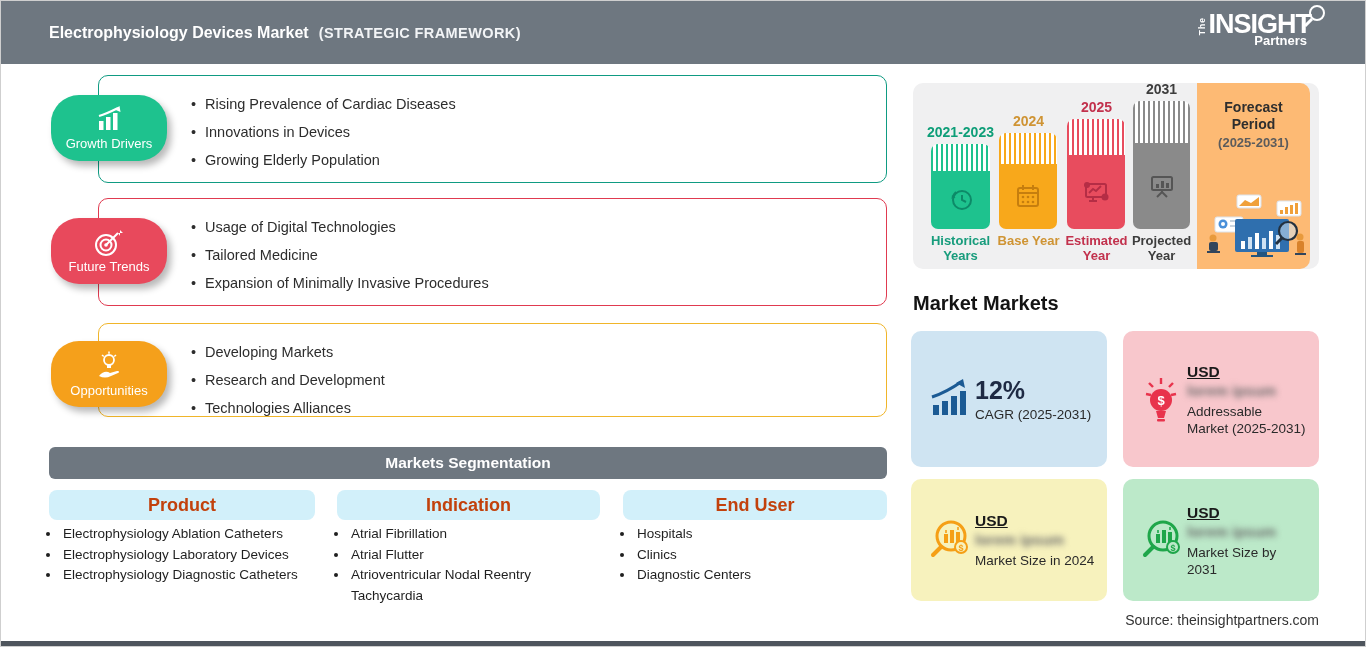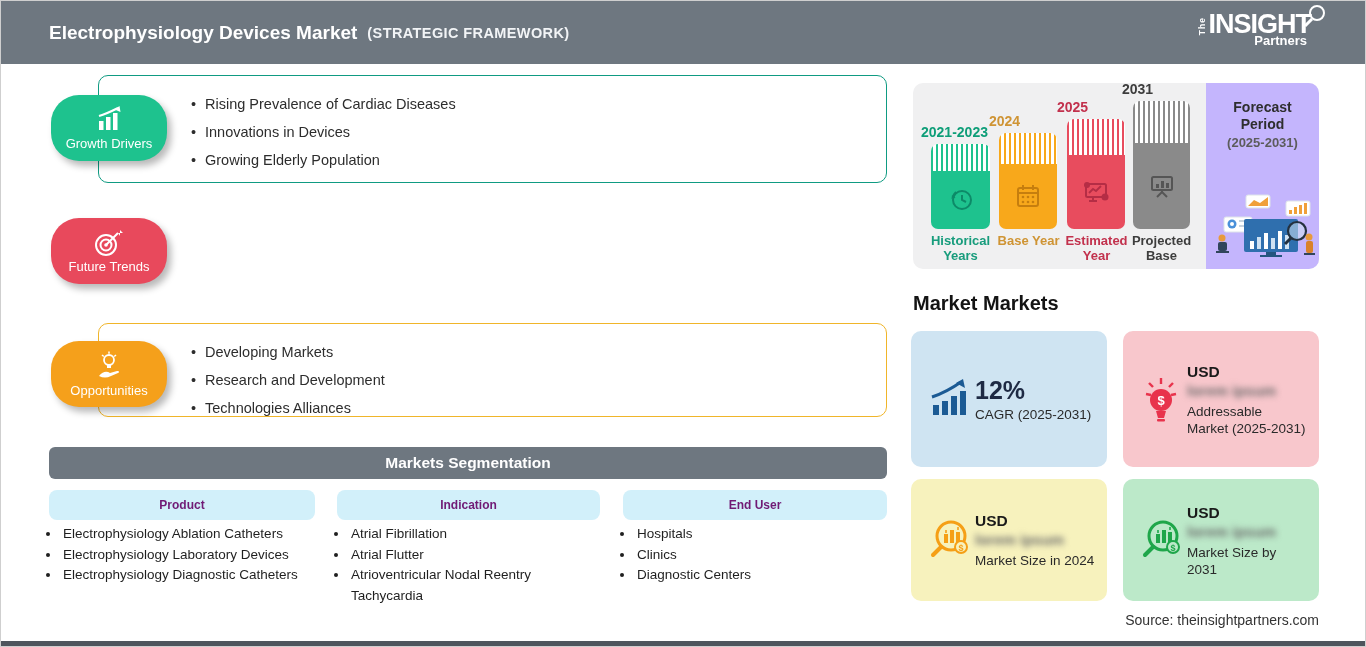--- a/index.html
+++ b/index.html
@@ -2,21 +2,21 @@
 <html><head>
 <meta charset="utf-8">
 <style>
   html,body{margin:0;padding:0;}
   .stage{position:relative;width:1366px;height:647px;background:#ffffff;
          font-family:"Liberation Sans",sans-serif;overflow:hidden;
          border:1px solid #cfcfcf;box-sizing:border-box;}
   
   .header{position:absolute;left:0;top:0;width:1366px;height:63px;background:#6E7780;
           display:flex;align-items:center;}
-  .header-title{color:#fff;font-size:19px;font-weight:bold;margin-left:48px;}
+  .header-title{color:#fff;font-size:16px;font-weight:bold;margin-left:48px;}
   .header-subtitle{color:#f2f4f6;font-size:14.5px;font-weight:600;margin-left:10px;letter-spacing:.4px;}
   .logo{position:absolute;right:56px;top:10px;color:#fff;display:flex;align-items:flex-start;}
   .logo-the{writing-mode:vertical-rl;transform:rotate(180deg);font-size:8.5px;font-weight:bold;
             letter-spacing:1px;margin-top:6px;margin-right:1px;}
   .logo-main{position:relative;line-height:1;}
   .logo-insight{font-size:27px;font-weight:bold;letter-spacing:-1px;}
   .logo-partners{display:block;text-align:right;font-size:13px;font-weight:bold;margin-top:-4px;margin-right:4px;}
   .logo-mag{position:absolute;right:-16px;top:-7px;}
   
   .content{position:absolute;left:0;top:63px;width:1366px;height:577px;background:#fff;}
@@ -29,47 +29,47 @@
   .pill{position:absolute;left:50px;width:116px;height:66px;border-radius:28px;
         display:flex;flex-direction:column;align-items:center;justify-content:center;
         box-shadow:4px 5px 7px rgba(0,0,0,.28);z-index:3;}
   .pill-label{color:#fff;font-size:13px;font-weight:normal;margin-top:2px;}
   
   .seg-bar{position:absolute;left:48px;top:383px;width:838px;height:32px;background:#6E7780;
            border-radius:6px;display:flex;align-items:center;justify-content:center;}
   .seg-bar span{color:#fff;font-size:15.5px;font-weight:bold;}
   .seg-head{position:absolute;top:426px;height:30px;background:#D2F0FA;border-radius:8px;
             display:flex;align-items:center;justify-content:center;}
-  .seg-head span{font-size:12px;font-weight:bold;color:#701a75;}
+  .seg-head span{font-size:18px;font-weight:bold;color:#c2410c;}
   .seg-list{position:absolute;top:460px;margin:0;padding:0 0 0 12px;list-style:disc;}
   .seg-list li{font-size:13.5px;color:#1f1f1f;line-height:20.5px;padding-left:2px;}
   
   .tl-panel{position:absolute;left:912px;top:19px;width:406px;height:186px;background:#F0F0F1;border-radius:10px;}
-  .tl-forecast{position:absolute;left:293px;top:0;width:113px;height:186px;background:#c4b5fd;
+  .tl-forecast{position:absolute;left:284px;top:0;width:113px;height:186px;background:#fdba74;
                border-radius:0 10px 10px 0;text-align:center;}
   .tl-f-title{font-size:14px;font-weight:bold;color:#2e2e2e;margin:16px 14px 2px;line-height:17px;}
   .tl-f-range{font-size:13px;font-weight:600;color:#5c5c5c;}
   .tl-illustration{position:absolute;left:4px;bottom:6px;}
-  .tl-year{position:absolute;font-size:14px;font-weight:bold;}
+  .tl-year{position:absolute;text-align:center;font-size:14px;font-weight:bold;}
   .tl-bar{position:absolute;border-radius:7px;overflow:hidden;display:flex;flex-direction:column;}
   .tl-stripes{width:100%;}
   .stripe-green{background:repeating-linear-gradient(90deg,#1EC28E 0 2px,#ffffff 2px 5px);}
   .stripe-orange{background:repeating-linear-gradient(90deg,#F8A81B 0 2px,#ffffff 2px 5px);}
   .stripe-red{background:repeating-linear-gradient(90deg,#E84C5E 0 2px,#ffffff 2px 5px);}
   .stripe-gray{background:repeating-linear-gradient(90deg,#8A8A8A 0 2px,#ffffff 2px 5px);}
   .tl-solid{flex:1;display:flex;align-items:center;justify-content:center;}
   .tl-caption{position:absolute;top:150px;text-align:center;font-size:13px;font-weight:bold;line-height:15px;}
   
   .outlook-title{position:absolute;left:912px;top:228px;font-size:20px;font-weight:bold;color:#141414;}
   .card{position:absolute;width:196px;border-radius:10px;display:flex;align-items:center;box-sizing:border-box;padding:10px 12px;}
   .card-icon{flex:0 0 52px;display:flex;align-items:center;justify-content:center;}
   .card-body{flex:1;}
   .card-value{font-size:25px;font-weight:bold;color:#1E2A44;line-height:28px;}
   .card-caption{font-size:13.5px;color:#2a2a2a;line-height:17px;margin-top:2px;}
-  .card-heading{font-size:15.5px;font-weight:bold;color:#1a1a1a;line-height:19px;}
+  .card-heading{font-size:15.5px;font-weight:bold;color:#1a1a1a;line-height:19px;text-decoration:underline;}
   .blurred{filter:blur(3px);font-size:15px;font-weight:bold;color:#6a6a6a;line-height:20px;}
   .source{position:absolute;right:48px;top:548px;font-size:14px;color:#333;}
 </style>
 </head>
 <body>
 
 <div class="stage">
 
   <div class="header">
     <span class="header-title">Electrophysiology Devices Market</span>
@@ -100,20 +100,27 @@
       <svg width="34" height="28" viewBox="0 0 34 28">
         <rect x="7" y="15" width="4.5" height="9" fill="#fff"></rect>
         <rect x="14" y="11" width="4.5" height="13" fill="#fff"></rect>
         <rect x="21" y="7" width="4.5" height="17" fill="#fff"></rect>
         <path d="M7 10 C14 8 20 5 26 2" fill="none" stroke="#fff" stroke-width="2.2"></path>
         <polygon points="27.5,0 28.5,6 22.5,3.5" fill="#fff"></polygon>
       </svg>
       <span class="pill-label">Growth Drivers</span>
     </div>
 
+    <div class="dbox" style="top:134px;height:108px;border:1.5px solid #E03A50;">
+      <ul class="dbox-list">
+        <li>Usage of Digital Technologies</li>
+        <li>Tailored Medicine</li>
+        <li>Expansion of Minimally Invasive Procedures</li>
+      </ul>
+    </div>
     <div class="pill" style="top:154px;background:#E8495C;">
       <svg width="32" height="28" viewBox="0 0 32 28">
         <circle cx="13" cy="16" r="10" fill="none" stroke="#fff" stroke-width="2"></circle>
         <circle cx="13" cy="16" r="5.5" fill="none" stroke="#fff" stroke-width="2"></circle>
         <circle cx="13" cy="16" r="1.8" fill="#fff"></circle>
         <line x1="13" y1="16" x2="25" y2="4" stroke="#fff" stroke-width="2"></line>
         <polygon points="25,4 30,4 27,1 27,7" fill="#fff"></polygon>
       </svg>
       <span class="pill-label">Future Trends</span>
     </div>
@@ -227,21 +234,21 @@
             <rect x="5" y="6" width="20" height="13" rx="1.5" fill="none" stroke="#555" stroke-width="2"></rect>
             <rect x="9" y="13" width="3" height="4" fill="#555"></rect>
             <rect x="14" y="10" width="3" height="7" fill="#555"></rect>
             <rect x="19" y="12" width="3" height="5" fill="#555"></rect>
             <line x1="15" y1="19" x2="15" y2="22" stroke="#555" stroke-width="2"></line>
             <line x1="15" y1="21" x2="10" y2="26" stroke="#555" stroke-width="2"></line>
             <line x1="15" y1="21" x2="20" y2="26" stroke="#555" stroke-width="2"></line>
           </svg>
         </div>
       </div>
-      <div class="tl-caption" style="left:209px;width:79px;color:#3D3D3D;">Projected Base</div>
+      <div class="tl-caption" style="left:209px;width:79px;color:#3D3D3D;">Projected Year</div>
 
       <div class="tl-forecast">
         <div class="tl-f-title">Forecast Period</div>
         <div class="tl-f-range">(2025-2031)</div>
         <svg class="tl-illustration" width="105" height="72" viewBox="0 0 105 72">
           <rect x="36" y="4" width="24" height="13" rx="2" fill="#ffffff" stroke="#dde3ea"></rect>
           <path d="M38 15 L44 9 L50 12 L58 6 L58 15 Z" fill="#F0A03A"></path>
           <rect x="76" y="10" width="24" height="15" rx="2" fill="#ffffff" stroke="#dde3ea"></rect>
           <rect x="79" y="19" width="3" height="4" fill="#F0A03A"></rect>
             <rect x="84" y="16" width="3" height="7" fill="#F0A03A"></rect>

